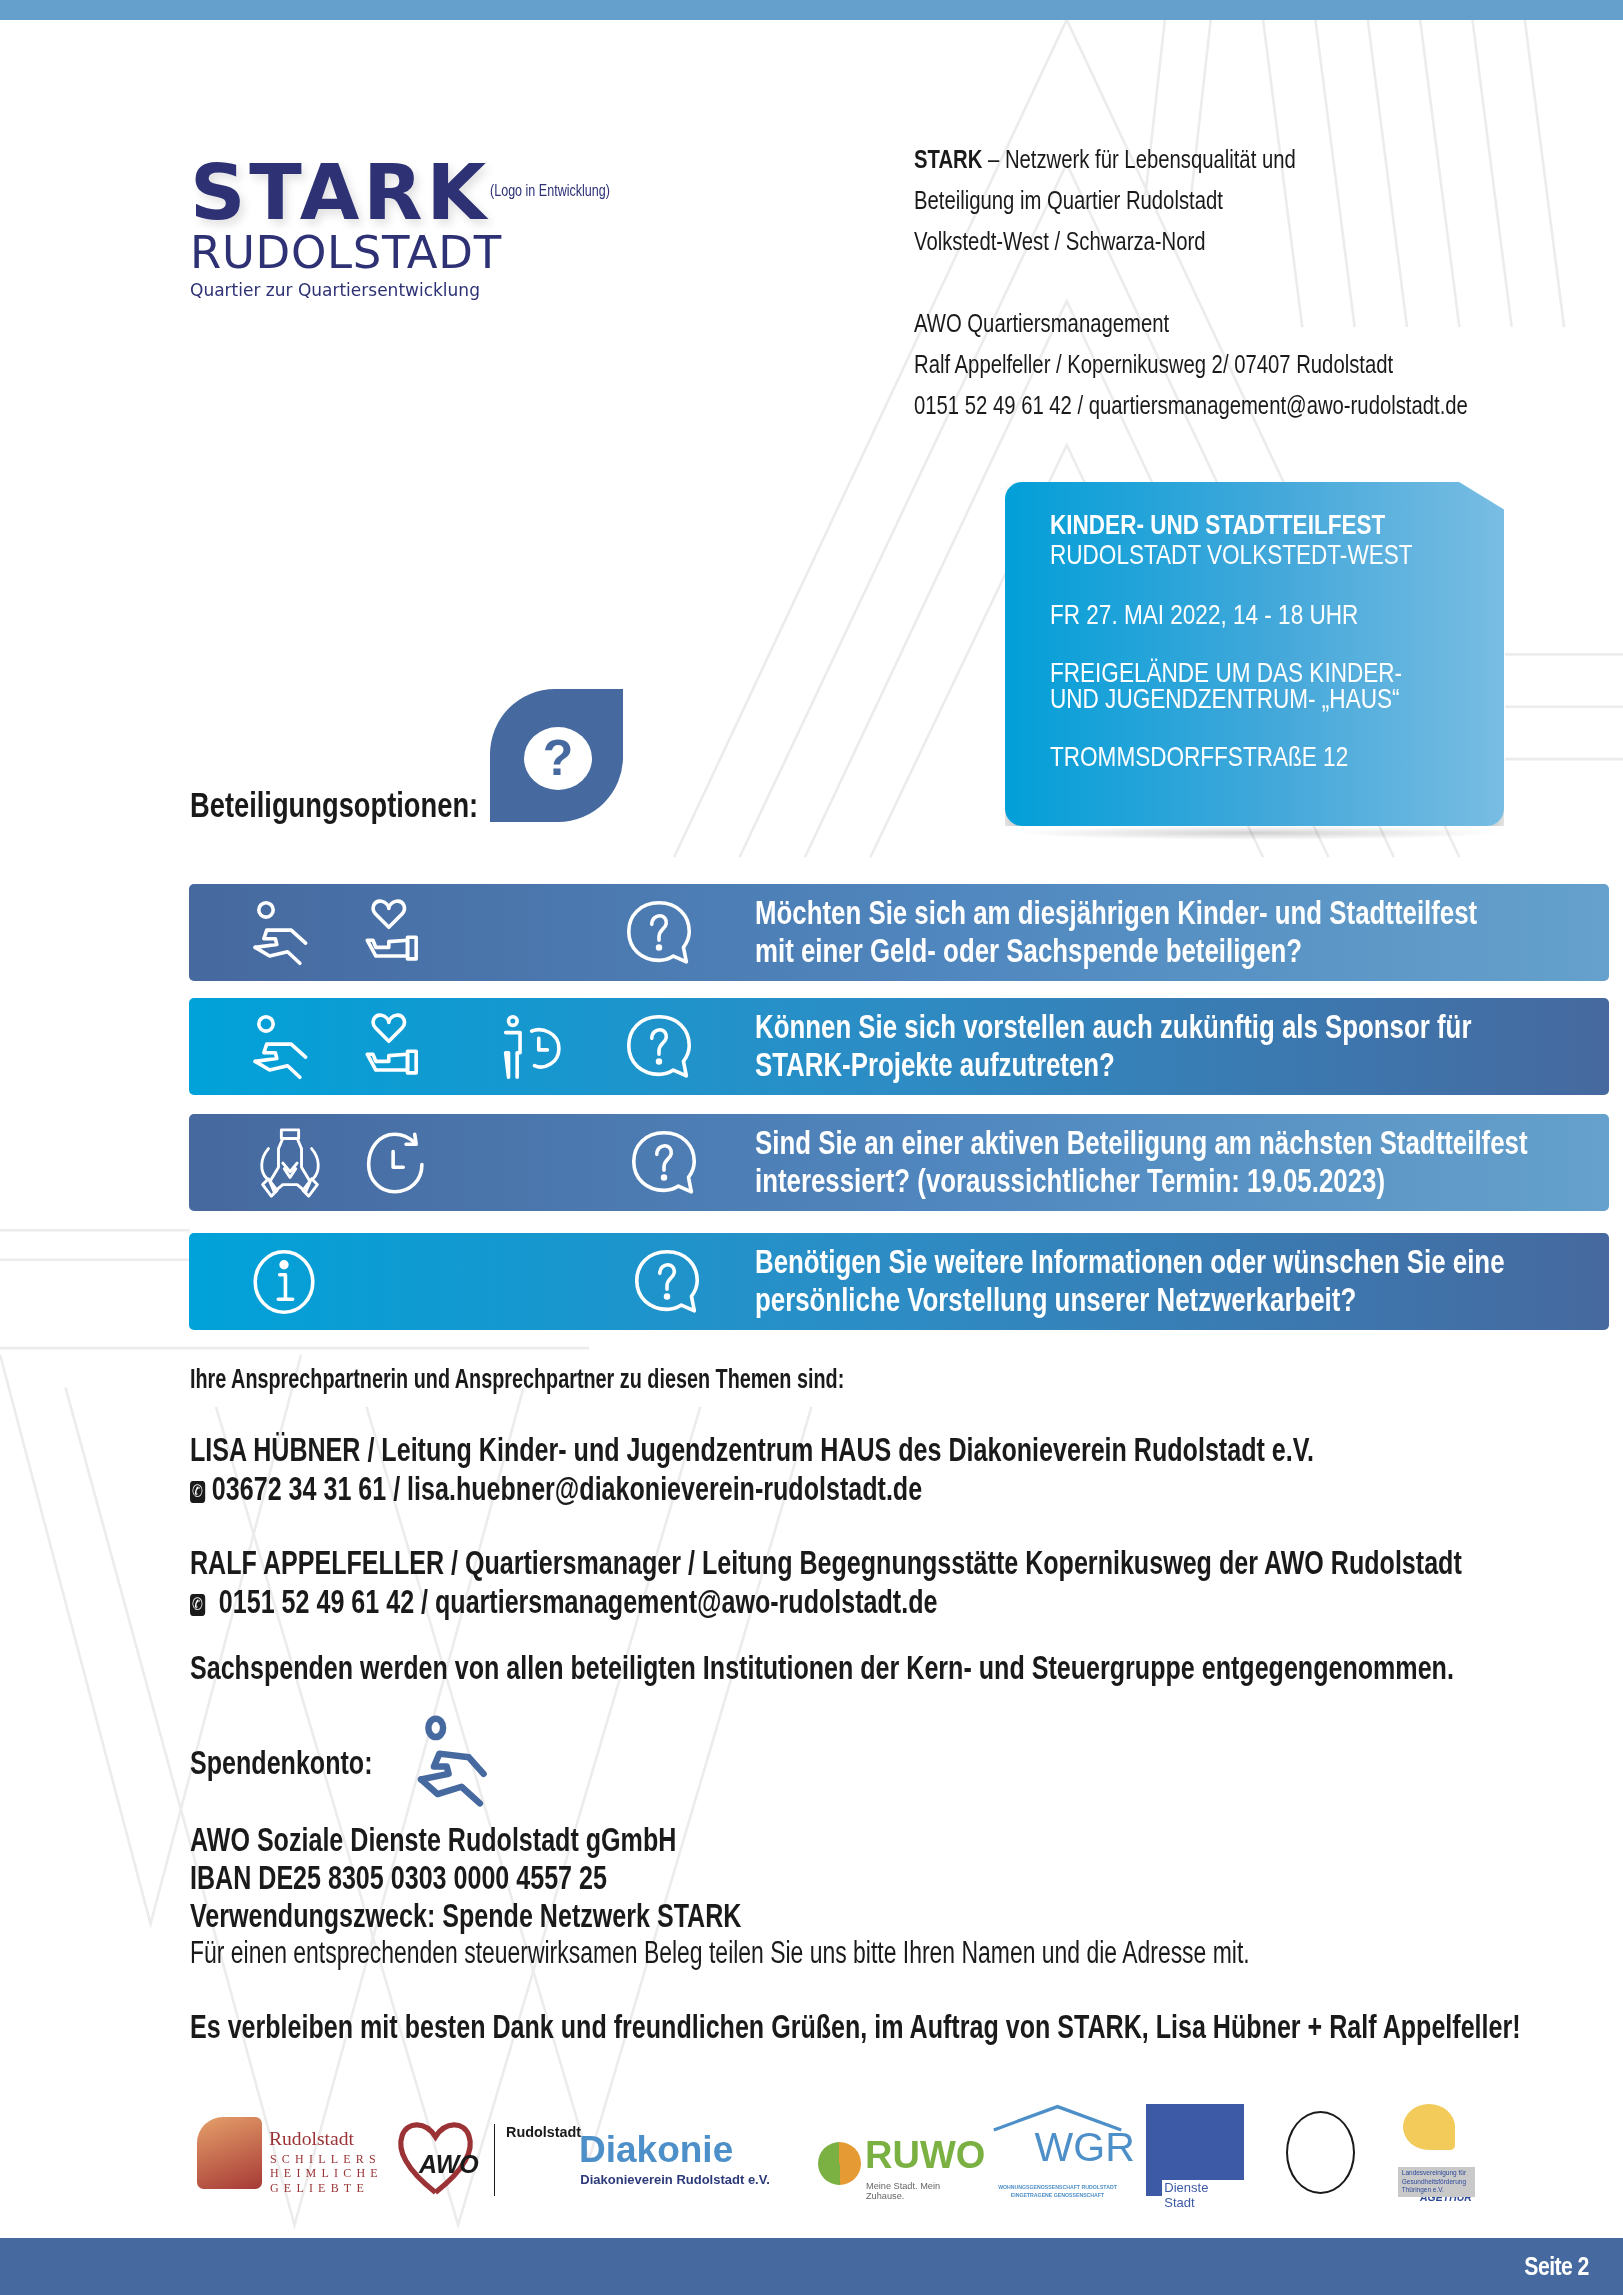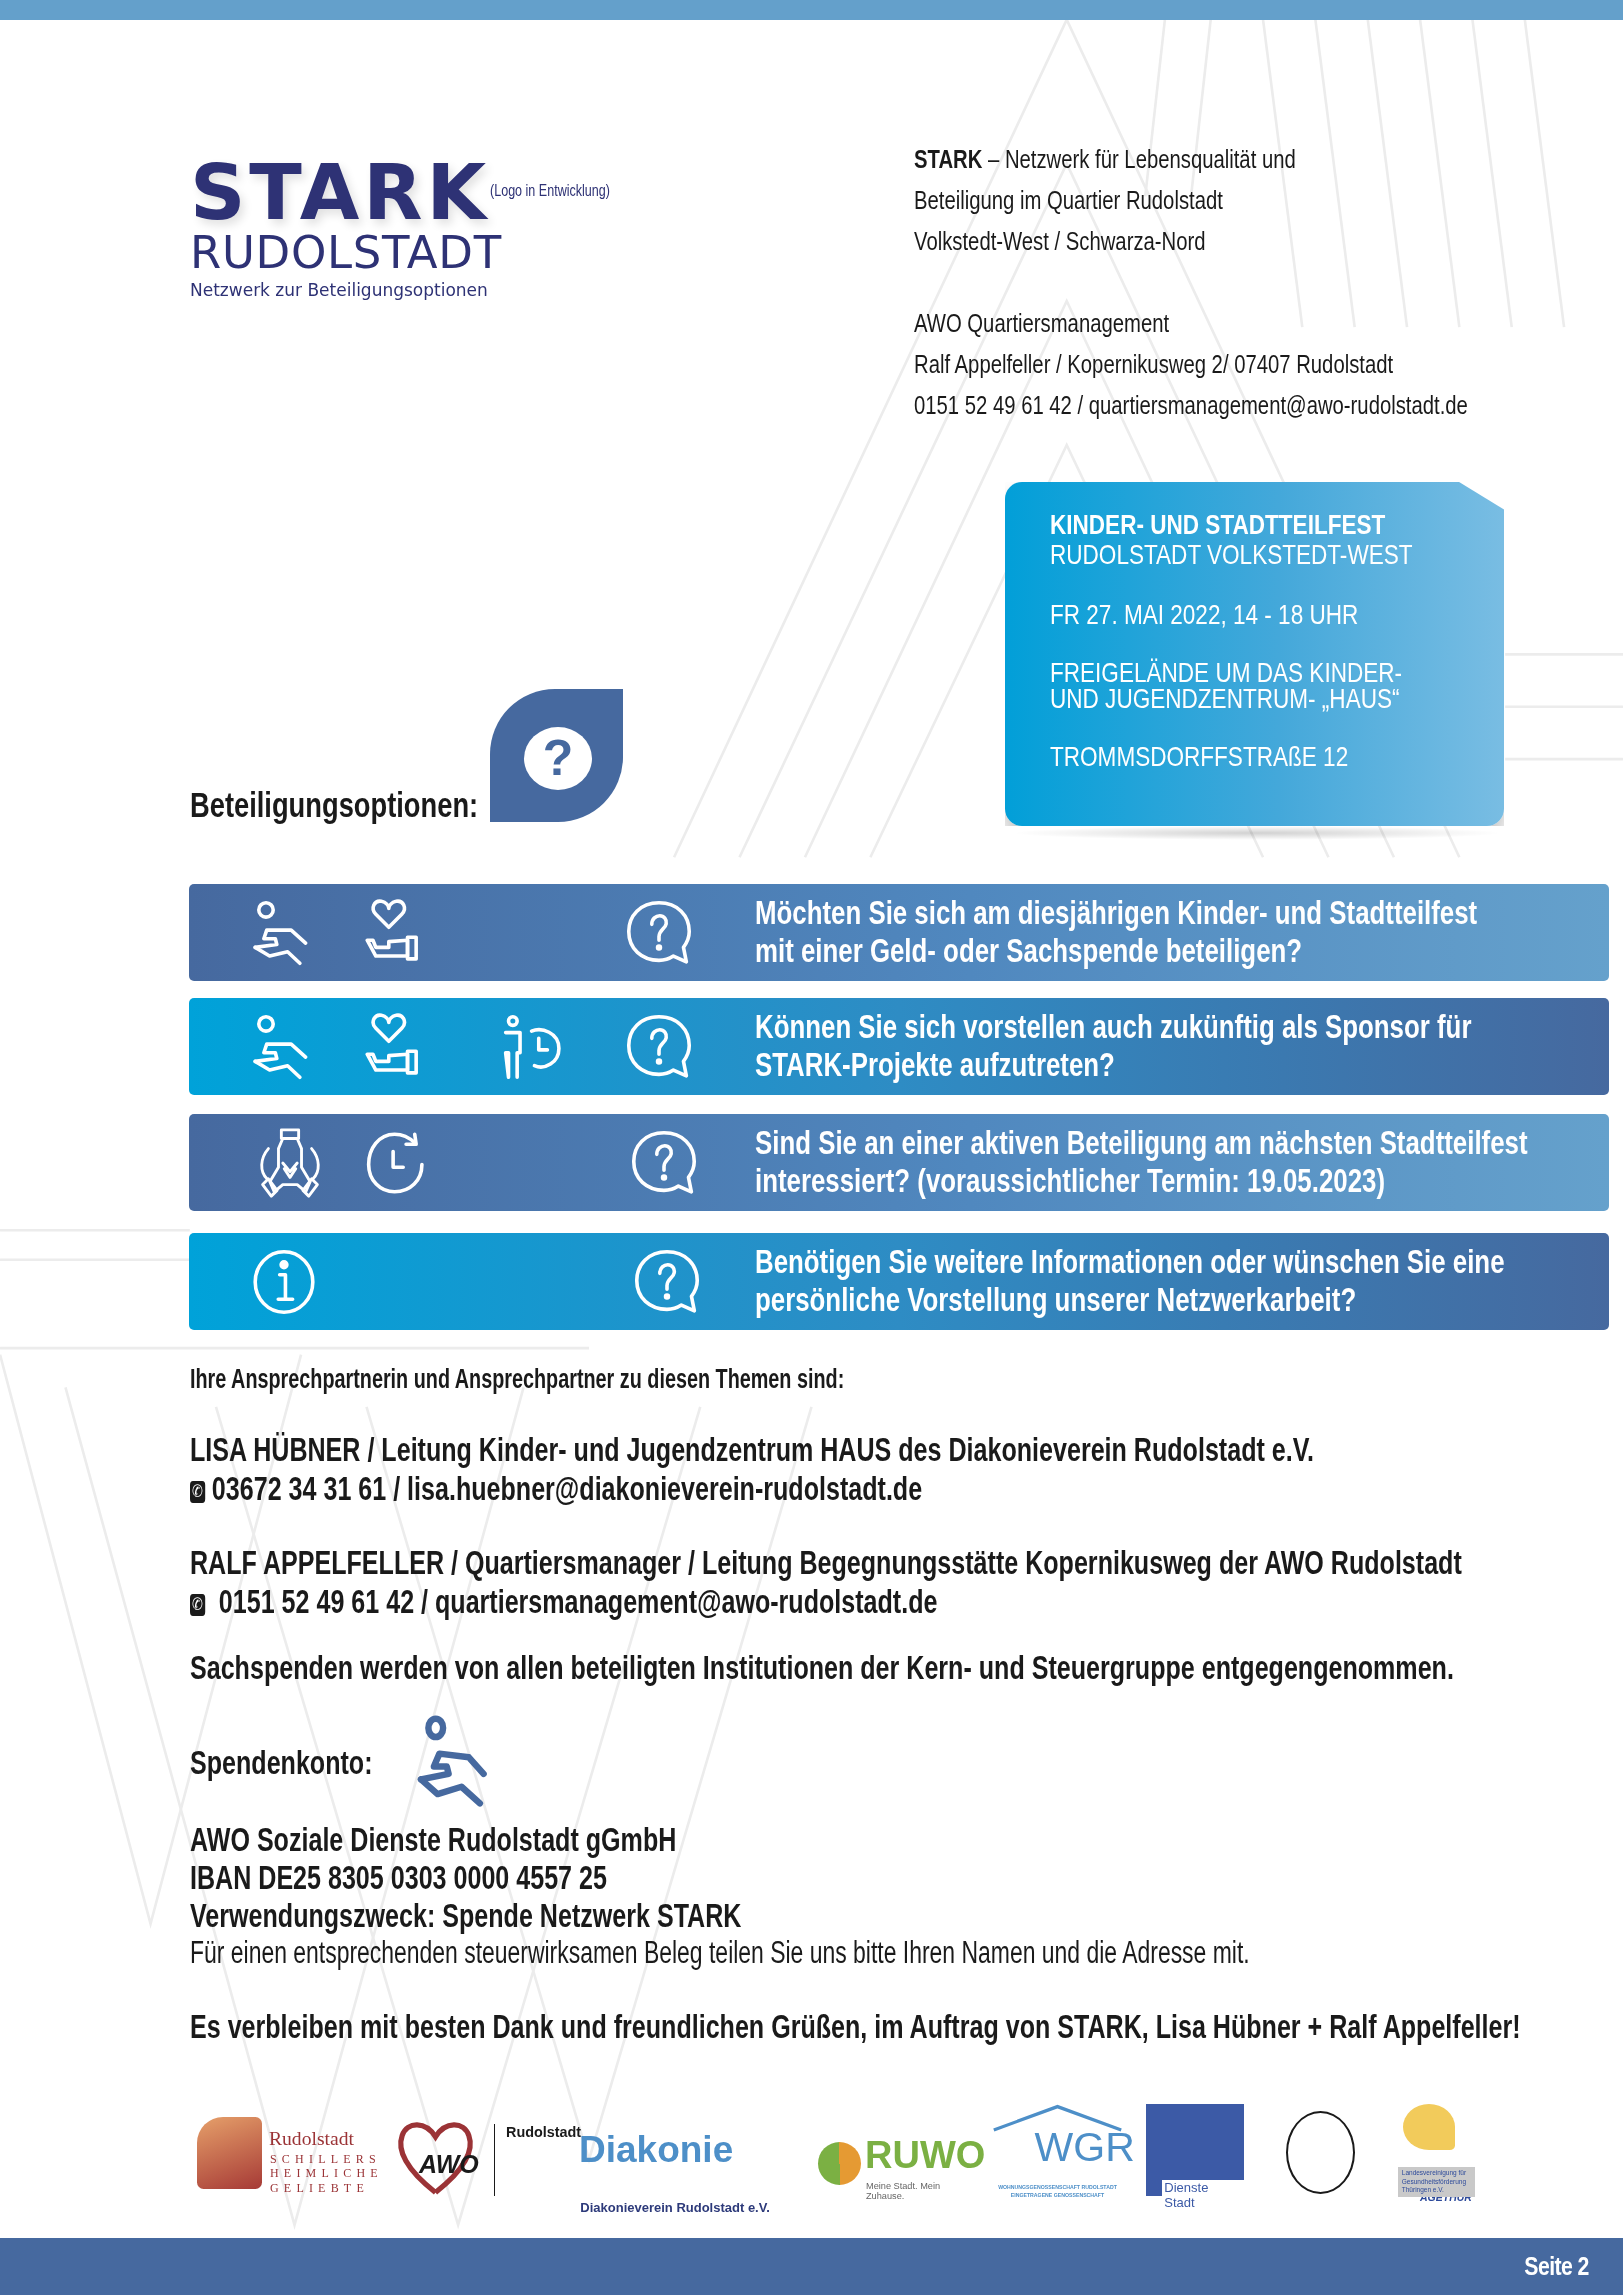--- a/index.html
+++ b/index.html
@@ -70,21 +70,21 @@
   .partners { position: absolute; left: 190px; top: 2104px; width: 1303px; height: 92px; }
   .partner { position: absolute; top: 0; height: 92px; }
   .p-schiller .face { position: absolute; left: 6.5px; top: 13px; width: 65px; height: 72px; background: linear-gradient(160deg,#e6a06a,#a63a36); border-radius: 26px 6.5px 6.5px 6.5px; }
   .p-schiller .t1 { position: absolute; left: 79px; top: 23.6px; color: #9b3336; font-family: "Liberation Serif", serif; font-size: 19.6px; }
   .p-schiller .t2 { position: absolute; left: 80px; top: 48px; color: #9b3336; font-size: 12px; letter-spacing: 5.2px; line-height: 14.4px; font-family: "Liberation Serif", serif; }
   .p-awo .heart { position: absolute; left: 0; top: 13px; width: 85px; height: 79px; }
   .p-awo .awo { position: absolute; left: 26px; top: 46px; font-size: 25px; font-weight: bold; font-style: italic; color: #1a1a1a; }
   .p-awo .sep { position: absolute; left: 101px; top: 19.6px; width: 1.3px; height: 72px; background: #1a1a1a; }
   .p-awo .city { position: absolute; left: 113px; top: 19.6px; font-size: 14.4px; font-weight: bold; }
   .p-diakonie .d1 { position: absolute; left: 0; top: 25px; color: #4d8fc8; font-size: 37px; font-weight: bold; }
-  .p-diakonie .d2 { position: absolute; left: 1.3px; top: 68px; color: #2d3a7a; font-size: 13px; font-weight: bold; margin-top: 28px; }
+  .p-diakonie .d2 { position: absolute; left: 1.3px; top: 68px; color: #2d3a7a; font-size: 13px; font-weight: bold; }
   .p-ruwo .circ { position: absolute; left: 0; top: 38px; width: 43px; height: 43px; border-radius: 50%; background: conic-gradient(#e59a33 0 50%, #7bb043 50% 100%); }
   .p-ruwo .r1 { position: absolute; left: 47px; top: 30px; color: #7bb043; font-size: 38px; font-weight: bold; }
   .p-ruwo .r2 { position: absolute; left: 48px; top: 77px; color: #666; font-size: 9.2px; }
   .p-wgr .roof { position: absolute; left: 0; top: 0; width: 131px; height: 39px; }
   .p-wgr .w1 { position: absolute; left: 23.6px; top: 19.6px; color: #4d8fc8; font-size: 41px; margin-left: 19px; }
   .p-wgr .w2 { position: absolute; left: 0; top: 80px; color: #4d8fc8; font-size: 5.2px; font-weight: bold; width: 131px; text-align: center; line-height: 7.9px; }
   .p-soziale .box { position: absolute; left: 0; top: 0; width: 98px; height: 92px; background: #3c5aa6; }
   .p-soziale .s1 { position: absolute; left: 15.7px; top: 76px; color: #3c5aa6; font-size: 13px; background: #fff; padding: 0 2.6px; }
   .p-frauen .circ { position: absolute; left: 13px; top: 6.5px; width: 65px; height: 79px; border: 2px solid #1a1a1a; border-radius: 50%; }
   .p-agethur .leaf { position: absolute; left: 9.2px; top: 0; width: 52px; height: 46px; background: #f2cb5b; border-radius: 50% 50% 10% 50%; }
@@ -119,21 +119,21 @@
     <polyline points="330,2150 700,3400 1070,2150"></polyline>
     <polyline points="560,2150 900,3300 1240,2150"></polyline>
   </g>
 </svg>
 
 <div class="top-bar"></div>
 
 <div class="logo">
   <div class="logo-stark">STARK</div>
   <div class="logo-rud">RUDOLSTADT</div>
-  <div class="logo-sub">Netzwerk zur Beteiligungsoptionen</div>
+  <div class="logo-sub">Quartier zur Quartiersentwicklung</div>
 </div>
 <div class="logo-note">(Logo in Entwicklung)</div>
 
 <div class="address">
   <div><b>STARK</b><span> – Netzwerk für Lebensqualität und</span></div>
   <div>Beteiligung im Quartier Rudolstadt</div>
   <div>Volkstedt-West / Schwarza-Nord</div>
   <div class="gap"></div>
   <div>AWO Quartiersmanagement</div>
   <div>Ralf Appelfeller / Kopernikusweg 2/ 07407 Rudolstadt</div>

